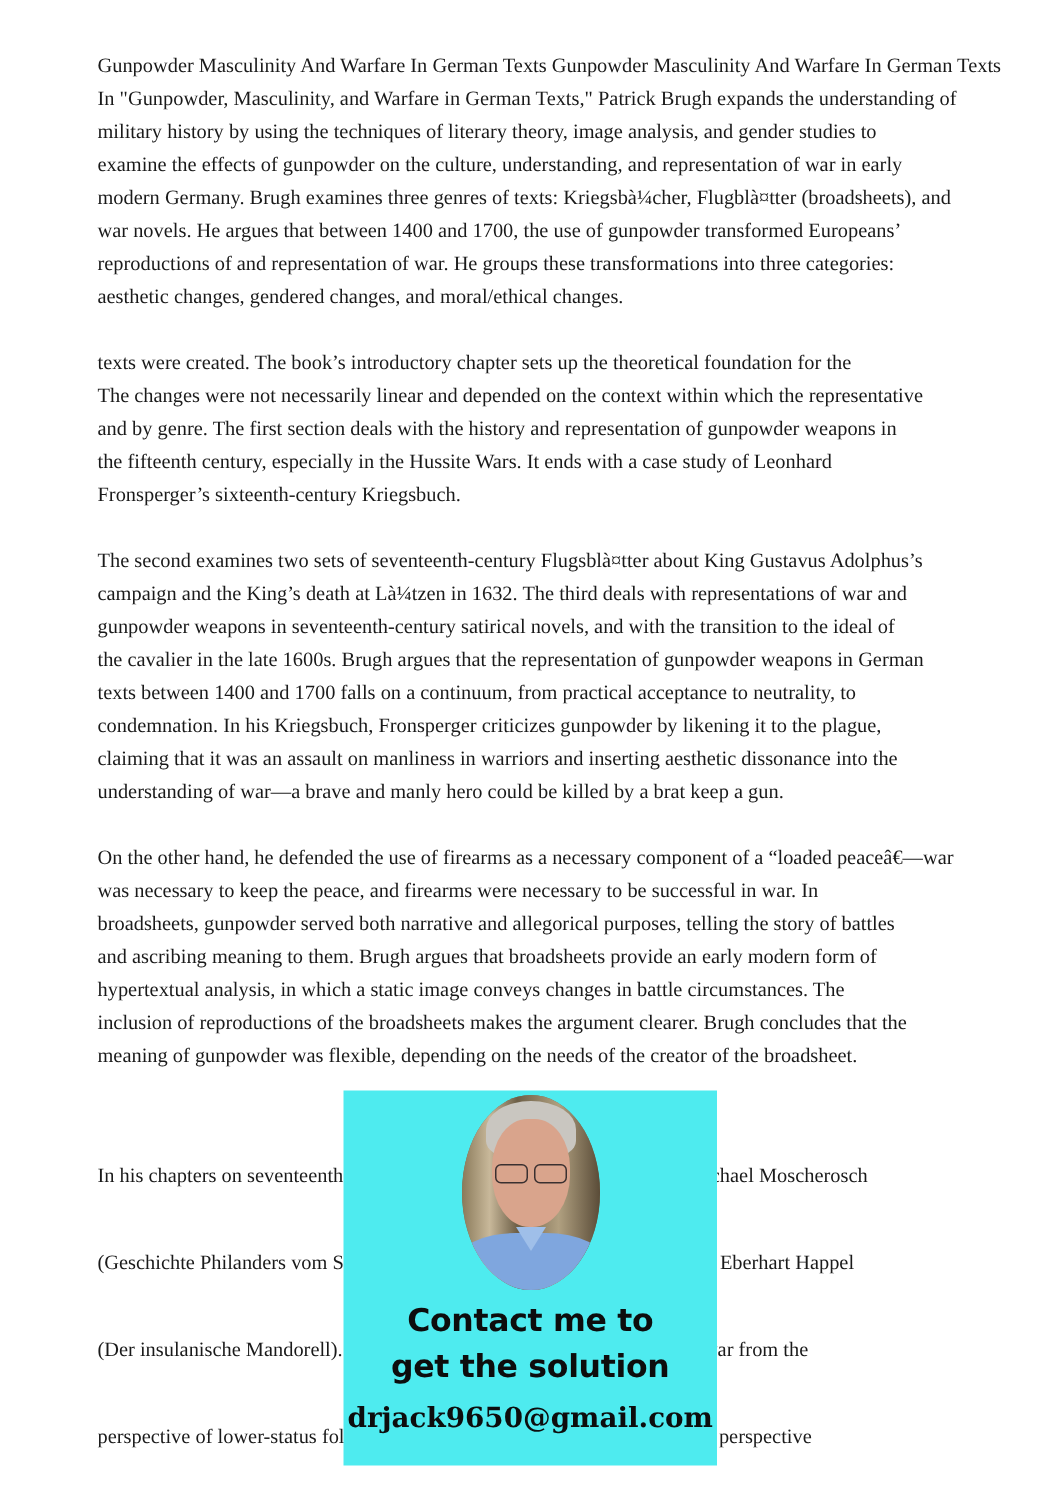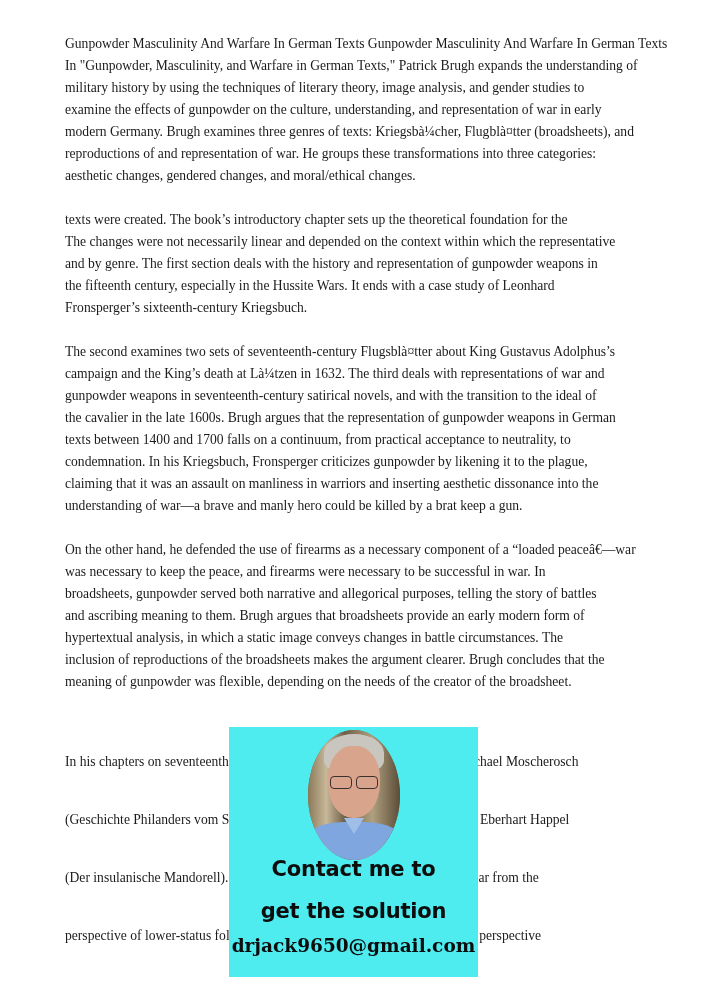--- a/index.html
+++ b/index.html
@@ -100,21 +100,21 @@
       left: 0;
       width: 249px;
       text-align: center;
       font-family: "DejaVu Sans", "Liberation Sans", sans-serif;
       font-weight: bold;
       color: #0d0d0d;
       font-size: 21px;
       line-height: 30px;
       letter-spacing: -0.2px;
     }
-    .cta.l1 { top: 127px; }
+    .cta.l1 { top: 138px; }
     .cta.l2 { top: 169px; }
     .email {
       position: absolute;
       left: 0;
       top: 204px;
       width: 249px;
       text-align: center;
       font-family: "DejaVu Serif", "Liberation Serif", serif;
       font-weight: bold;
       font-size: 18.5px;
@@ -126,20 +126,21 @@
 <body>
 
 <div class="page">
 
   <div class="para">
     <div class="line">Gunpowder Masculinity And Warfare In German Texts Gunpowder Masculinity And Warfare In German Texts</div>
     <div class="line">In "Gunpowder, Masculinity, and Warfare in German Texts," Patrick Brugh expands the understanding of</div>
     <div class="line">military history by using the techniques of literary theory, image analysis, and gender studies to</div>
     <div class="line">examine the effects of gunpowder on the culture, understanding, and representation of war in early</div>
     <div class="line">modern Germany. Brugh examines three genres of texts: Kriegsbà¼cher, Flugblà¤tter (broadsheets), and</div>
+    <div class="line">war novels. He argues that between 1400 and 1700, the use of gunpowder transformed Europeans’</div>
     <div class="line">reproductions of and representation of war. He groups these transformations into three categories:</div>
     <div class="line">aesthetic changes, gendered changes, and moral/ethical changes.</div>
   </div>
 
   <div class="para">
     <div class="line">texts were created. The book’s introductory chapter sets up the theoretical foundation for the</div>
     <div class="line">The changes were not necessarily linear and depended on the context within which the representative</div>
     <div class="line">and by genre. The first section deals with the history and representation of gunpowder weapons in</div>
     <div class="line">the fifteenth century, especially in the Hussite Wars. It ends with a case study of Leonhard</div>
     <div class="line">Fronsperger’s sixteenth-century Kriegsbuch.</div>

